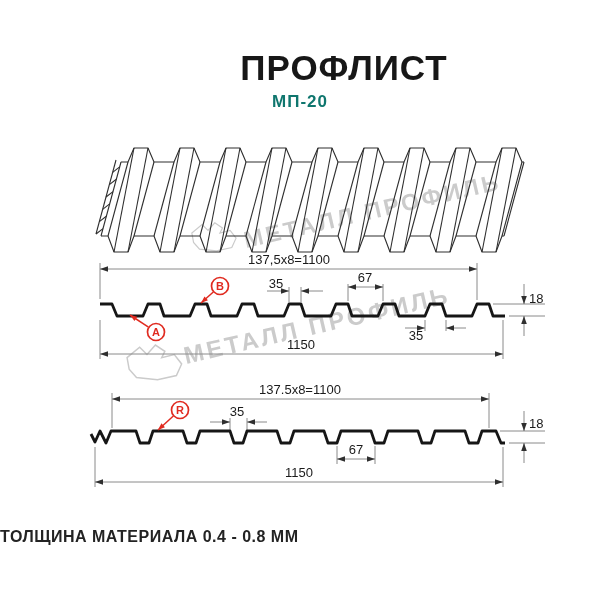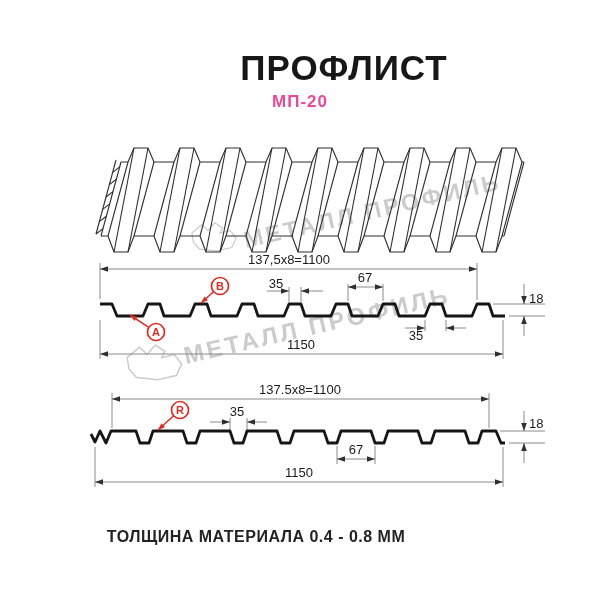--- a/index.html
+++ b/index.html
@@ -1,22 +1,22 @@
 <!DOCTYPE html>
 <html><head>
 <meta charset="utf-8">
 <style>
   html,body{margin:0;padding:0;background:#fff;}
   .page{position:relative;width:600px;height:600px;background:#ffffff;overflow:hidden;
         font-family:"Liberation Sans",sans-serif;}
   .title{position:absolute;top:48px;left:0;width:600px;text-align:center;margin:0;
          font-size:35px;font-weight:800;letter-spacing:1px;color:#171717;padding-left:44px;}
   .subtitle{position:absolute;top:92px;left:0;width:600px;text-align:center;
-         font-size:17px;font-weight:600;letter-spacing:1px;color:#ec4899;}
-  .footer-note{position:absolute;top:528px;left:0;width:512px;text-align:center;
+         font-size:17px;font-weight:600;letter-spacing:1px;color:#0f766e;}
+  .footer-note{position:absolute;top:528px;left:0;width:512px;
          font-size:16px;font-weight:600;letter-spacing:.5px;color:#232323;}
   svg.drawing{position:absolute;left:0;top:0;width:600px;height:600px;}
   .dim{font-family:"Liberation Sans",sans-serif;font-size:13px;fill:#1b1b1b;}
   .mk{font-family:"Liberation Sans",sans-serif;font-size:11px;font-weight:bold;}
   .wm{font-family:"Liberation Sans",sans-serif;font-weight:bold;letter-spacing:3px;}
 </style>
 </head>
 <body>
 
 <div class="page">

